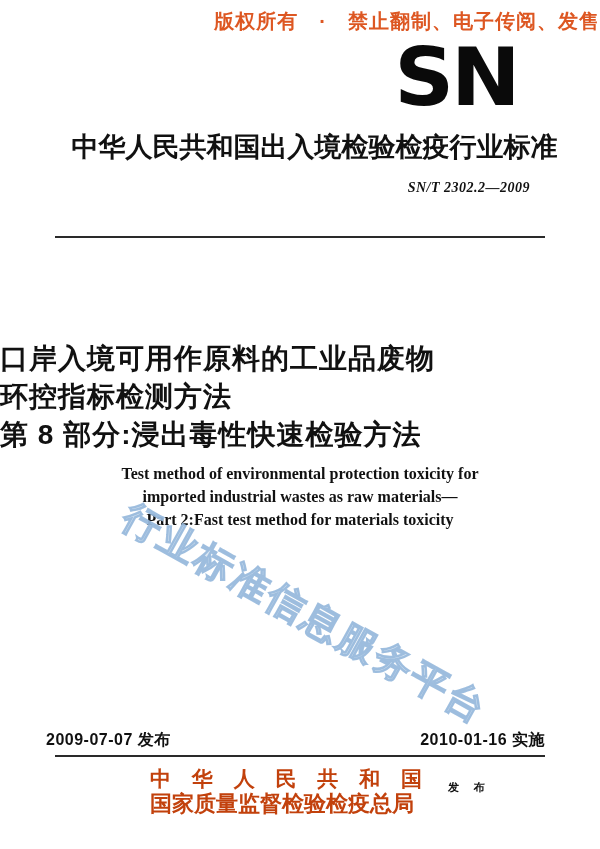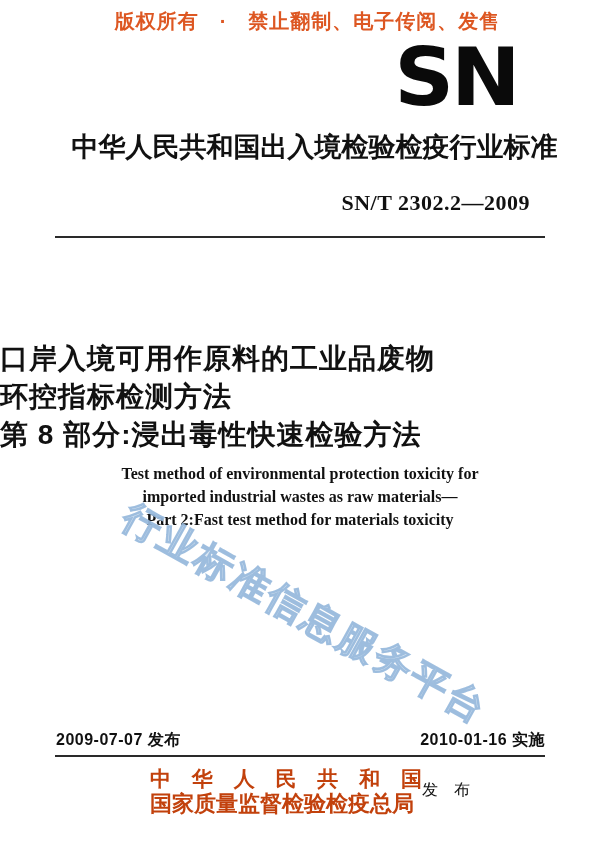--- a/index.html
+++ b/index.html
@@ -17,21 +17,21 @@
     font-family: "Liberation Sans", sans-serif;
     color: #111;
   }
 
   
   .copyright {
     position: absolute;
     top: 8px;
     left: 15px;
     right: 0;
-    text-align: center;
+    text-align: right;
     font-size: 20px;
     font-weight: 600;
     letter-spacing: 1px;
     color: #dd5722;
     white-space: nowrap;
   }
 
   
   .sn-logo {
     position: absolute;
@@ -57,26 +57,27 @@
     font-size: 27px;
     font-weight: bold;
     letter-spacing: 0px;
     white-space: nowrap;
     padding-left: 29px;
   }
 
   
   .std-num {
     position: absolute;
-    top: 190px;
+    top: 180px;
     right: 70px;
     font-family: "Liberation Serif", serif;
-    font-size: 22px;
+    font-size: 14px;
     font-weight: bold;
     letter-spacing: 0.5px;
+    font-style: italic;
   }
 
   .rule {
     position: absolute;
     left: 55px;
     width: 490px;
     border-top: 2px solid #2a2a2a;
   }
   .rule-top { top: 236px; }
   .rule-bottom { top: 755px; }
@@ -121,21 +122,21 @@
     white-space: nowrap;
     color: rgba(166, 196, 226, 0.40);
     -webkit-text-stroke: 1.3px rgba(150, 184, 219, 0.9);
     pointer-events: none;
   }
 
   
   .footer-dates {
     position: absolute;
     top: 730px;
-    left: 56px;
+    left: 46px;
     right: 55px;
     display: flex;
     justify-content: space-between;
     font-size: 16px;
     font-weight: 600;
     letter-spacing: 0.5px;
     text-align: center;
   }
 
   
@@ -155,24 +156,24 @@
     text-align-last: justify;
   }
   .publisher .pub-line2 {
     font-size: 22px;
     line-height: 25px;
     white-space: nowrap;
   }
   .publish-label {
     position: absolute;
     top: 780px;
-    left: 422px;
-    font-family: "Liberation Serif", serif;
-    font-size: 16px;
-    font-weight: normal;
+    left: 448px;
+    font-family: "Liberation Serif", serif;
+    font-size: 11px;
+    font-weight: bold;
     letter-spacing: 6px;
     white-space: nowrap;
   }
 </style>
 </head>
 <body>
 
 <div class="page">
 
   <div class="copyright">版权所有　·　禁止翻制、电子传阅、发售</div>

